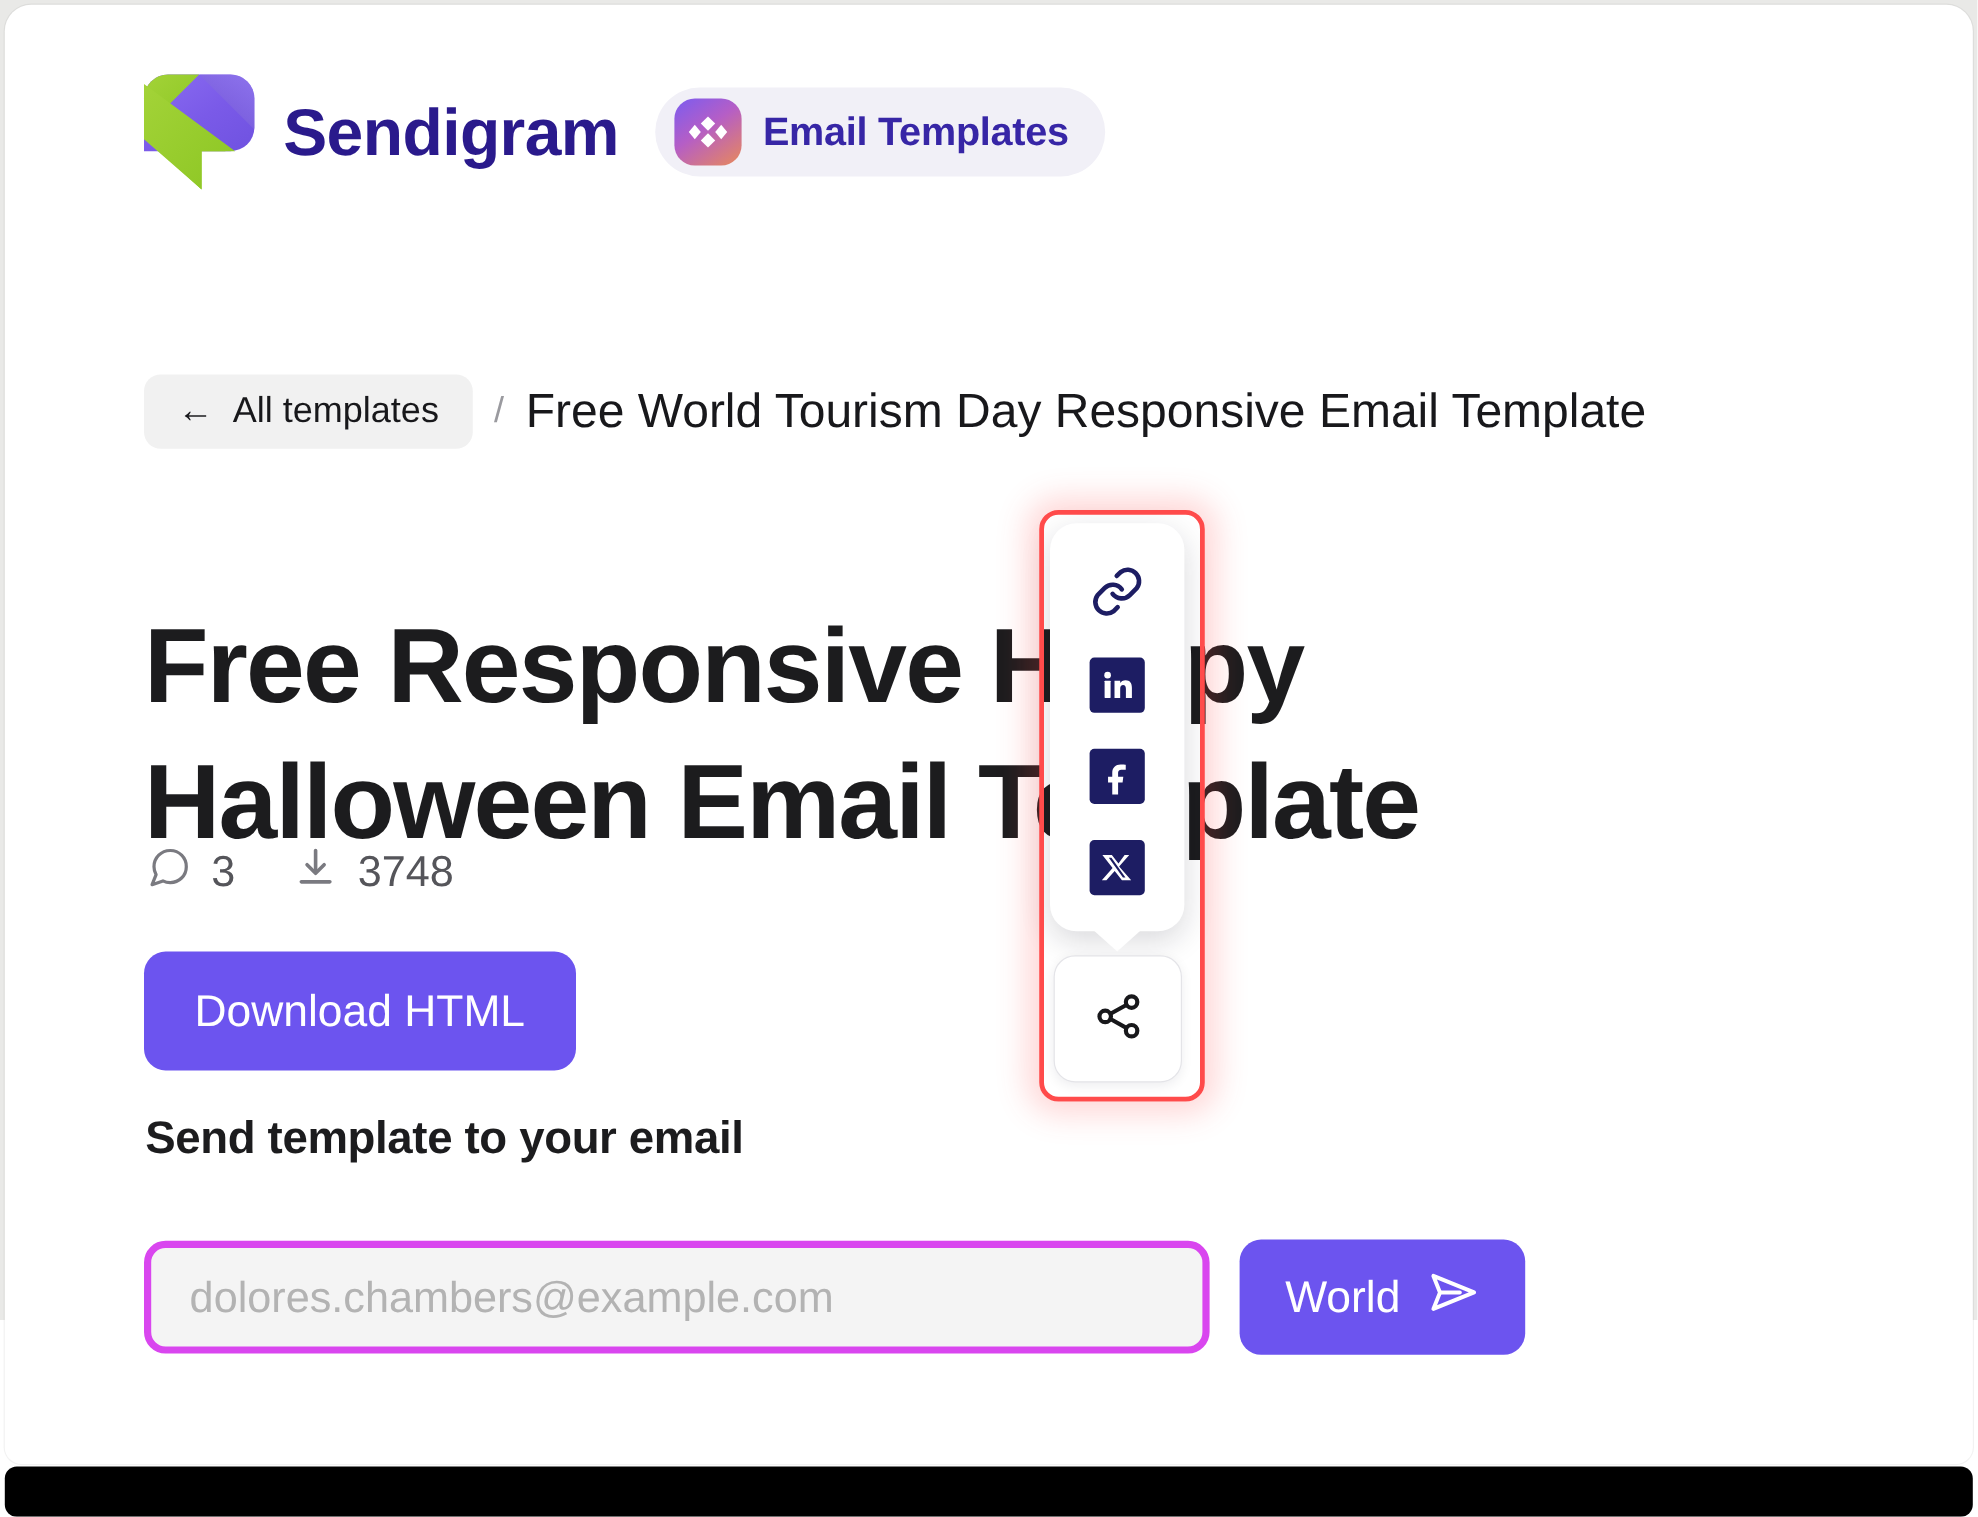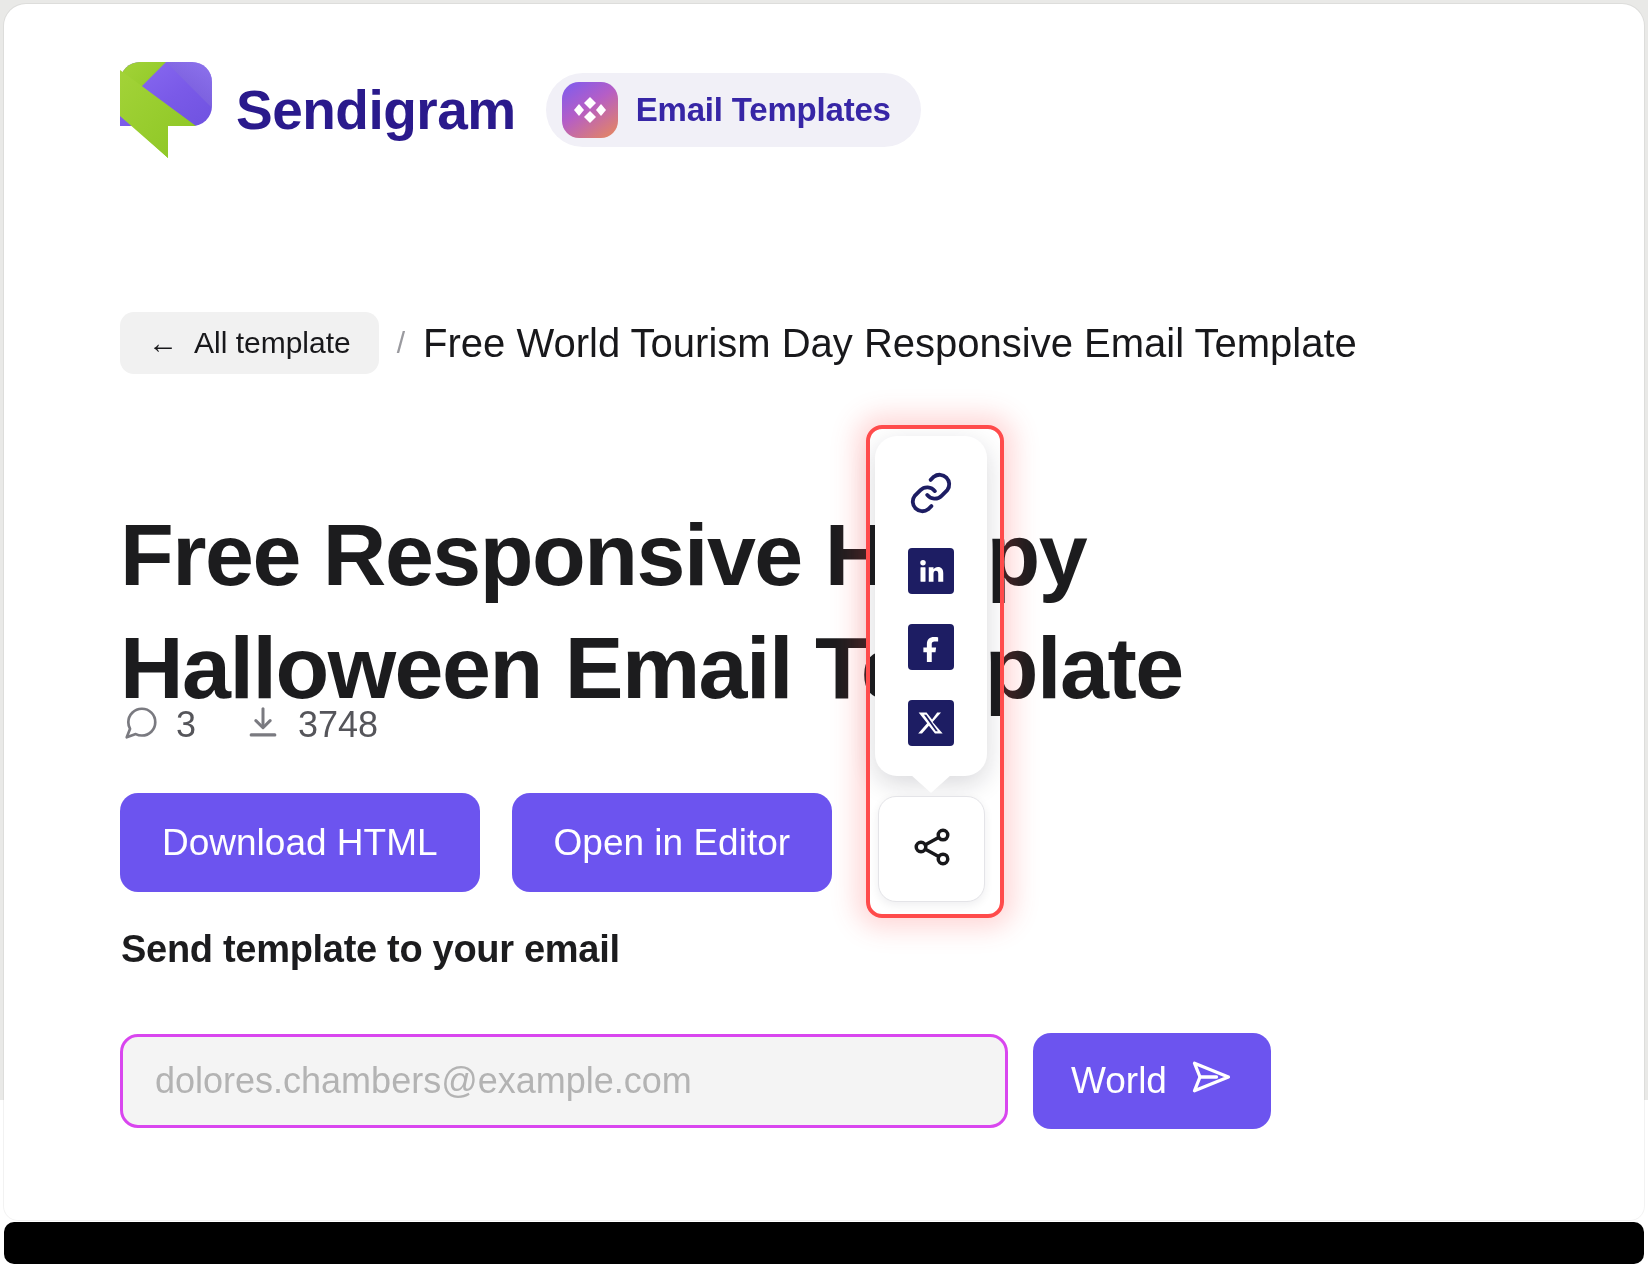--- a/index.html
+++ b/index.html
@@ -289,21 +289,21 @@
     top: 1029px;
     display: flex;
     align-items: center;
     gap: 25px;
   }
   .email-input {
     width: 888px;
     height: 94px;
     box-sizing: border-box;
     background: #f4f4f4;
-    border: 3px solid #d946ef;
+    border: 6px solid #d946ef;
     border-radius: 18px;
     font-family: "Liberation Sans", sans-serif;
     font-size: 36px;
     color: #1c1c1e;
     padding: 0 32px;
     outline: none;
   }
   .email-input::placeholder {
     color: #b3b3b3;
   }
@@ -370,21 +370,21 @@
             </g>
           </svg>
         </span>
         <span class="badge-label">Email Templates</span>
       </div>
     </div>
 
     <div class="breadcrumb">
       <div class="crumb-back">
         <span class="crumb-back-arrow">←</span>
-        <span class="crumb-back-label">All template</span>
+        <span class="crumb-back-label">All templates</span>
       </div>
       <span class="crumb-sep">/</span>
       <span class="crumb-current">Free World Tourism Day Responsive Email Template</span>
     </div>
 
     <h1 class="title">Free Responsive Happy Halloween Email Template</h1>
 
     <div class="stats">
       <div class="stat">
         <span>
@@ -401,21 +401,20 @@
             <path d="M7.5 10.5 12 15l4.5-4.5"></path>
             <path d="M4.5 19.5h15"></path>
           </svg>
         </span>
         <span class="stat-value">3748</span>
       </div>
     </div>
 
     <div class="actions">
       <button class="btn-primary">Download HTML</button>
-      <button class="btn-primary">Open in Editor</button>
     </div>
 
     <div class="share-zone">
 
       <div class="share-popup">
         <div class="share-item">
           <span>
             <svg width="46" height="46" viewBox="0 0 24 24" fill="none" stroke="#1d1d63" stroke-width="2" stroke-linecap="round" stroke-linejoin="round">
               <path d="M10 13a5 5 0 0 0 7.5.5l3-3a5 5 0 0 0-7-7l-1.7 1.7"></path>
               <path d="M14 11a5 5 0 0 0-7.5-.5l-3 3a5 5 0 0 0 7 7l1.7-1.7"></path>

